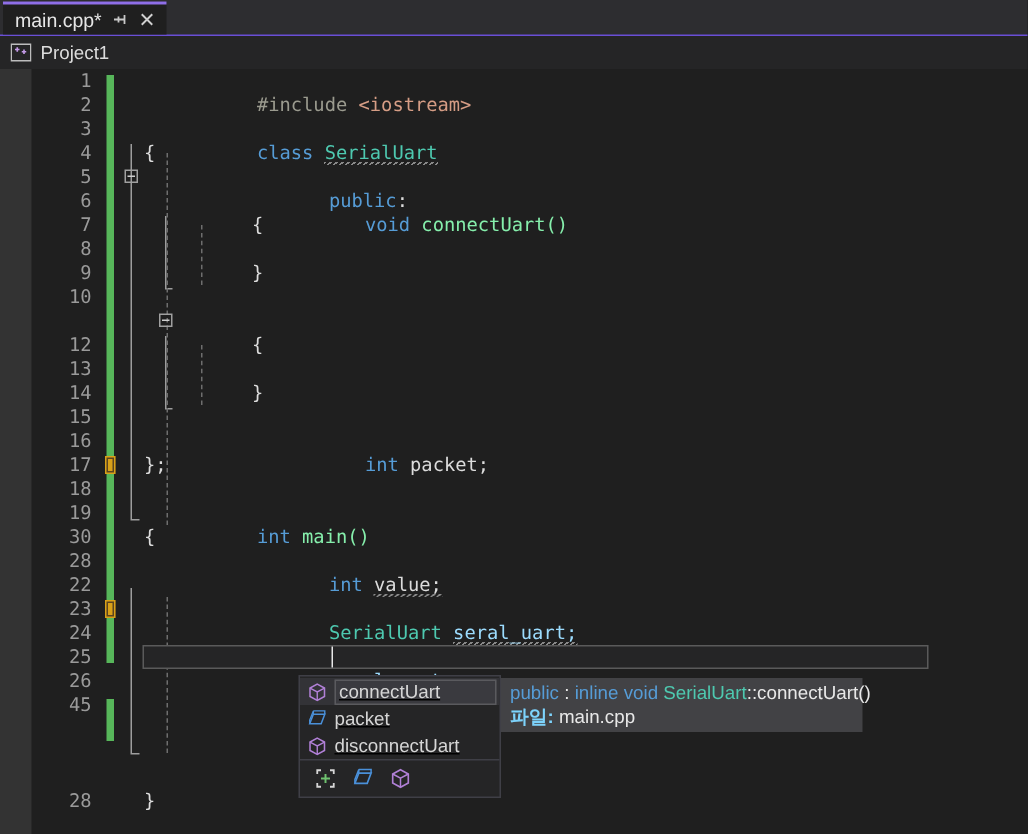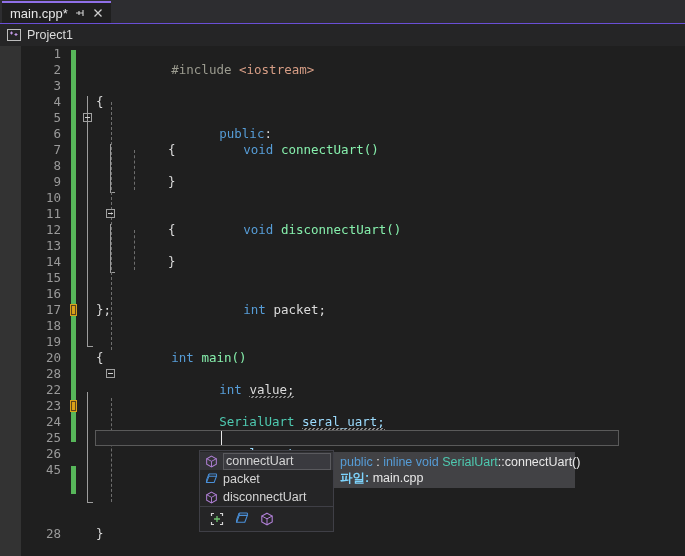--- a/index.html
+++ b/index.html
@@ -140,21 +140,21 @@
     position:absolute;width:1px;height:14px;background:#e8e8e8;top:1px;
   }
 
   
   .intelli{
     position:absolute;left:199px;top:450px;width:135px;
     background:#252526;border:1px solid #3f3f46;
     box-sizing:border-box;
     font-family:"Liberation Sans",sans-serif;
   }
-  .ci-list{padding:1px 0 0 0;}
+  .ci-list{padding:1px 0 0 0;text-decoration:underline;}
   .ci{
     display:flex;align-items:center;height:18px;
     padding-left:4px;box-sizing:border-box;
   }
   .ci .ci-label{
     color:#d6d6d6;font-size:12.5px;line-height:13px;
     margin-left:5px;white-space:nowrap;
   }
   .ci.selected{
     background:#333337;
@@ -252,20 +252,23 @@
         </span>
       </div>
 
       <div class="line" style="position:absolute;top:16px;left:0;right:0;">
         <span class="lineno">2</span>
       </div>
 
       <div class="line" style="position:absolute;top:32px;left:0;right:0;">
         <span class="lineno">3</span>
         <span class="fold" style="top:35px;"></span>
+        <span class="codetext">
+          <span class="t-kw">class</span><span class="t-plain"> </span><span class="t-type squig">SerialUart</span>
+        </span>
       </div>
 
       <div class="line" style="position:absolute;top:48px;left:0;right:0;">
         <span class="lineno">4</span>
         <span class="codetext"><span class="t-plain">{</span></span>
       </div>
 
       <div class="line" style="position:absolute;top:64px;left:0;right:0;">
         <span class="lineno">5</span>
         <span class="codetext" style="left:123px;">
@@ -292,27 +295,20 @@
 
       <div class="line" style="position:absolute;top:128px;left:0;right:0;">
         <span class="lineno">9</span>
         <span class="codetext" style="left:147px;"><span class="t-plain">}</span></span>
       </div>
 
       <div class="line" style="position:absolute;top:144px;left:0;right:0;">
         <span class="lineno">10</span>
       </div>
 
-      <div class="line" style="position:absolute;top:160px;left:0;right:0;">
-        <span class="lineno">11</span>
-        <span class="fold" style="left:85px;top:163px;"></span>
-        <span class="codetext" style="left:147px;">
-          <span class="t-kw">void</span><span class="t-plain"> </span><span class="t-fn">disconnectUart()</span>
-        </span>
-      </div>
 
       <div class="line" style="position:absolute;top:176px;left:0;right:0;">
         <span class="lineno">12</span>
         <span class="codetext" style="left:147px;"><span class="t-plain">{</span></span>
       </div>
 
       <div class="line" style="position:absolute;top:192px;left:0;right:0;">
         <span class="lineno">13</span>
       </div>
 
@@ -343,21 +339,21 @@
 
       <div class="line" style="position:absolute;top:288px;left:0;right:0;">
         <span class="lineno">19</span>
         
         <span class="codetext">
           <span class="t-kw">int</span><span class="t-plain"> </span><span class="t-fn">main()</span>
         </span>
       </div>
 
       <div class="line" style="position:absolute;top:304px;left:0;right:0;">
-        <span class="lineno">20</span>
+        <span class="lineno">30</span>
         <span class="codetext"><span class="t-plain">{</span></span>
       </div>
 
       <div class="line" style="position:absolute;top:320px;left:0;right:0;">
         <span class="lineno">28</span>
         <span class="codetext" style="left:123px;">
           <span class="t-kw">int</span><span class="t-plain"> </span><span class="t-plain squig">value;</span>
         </span>
       </div>
 

